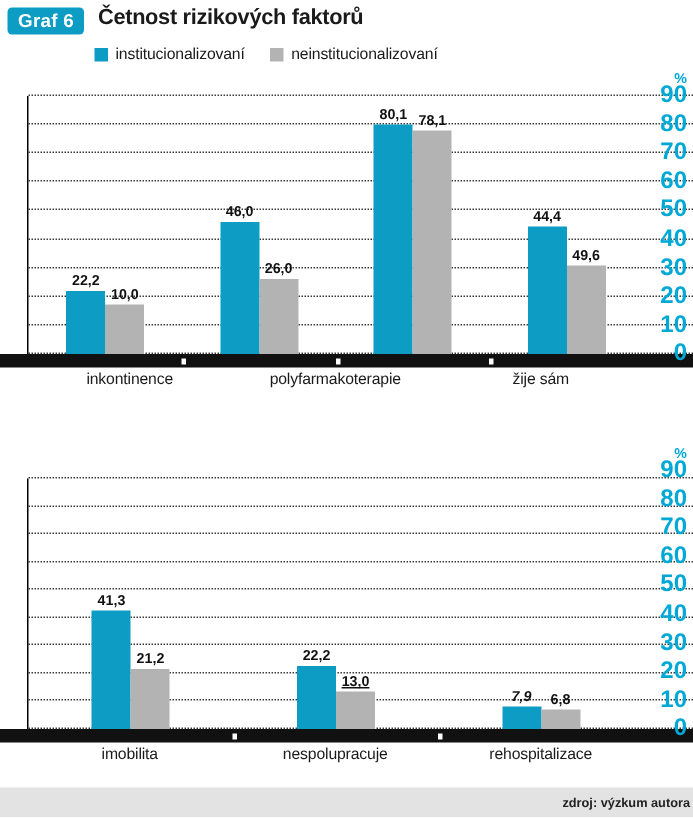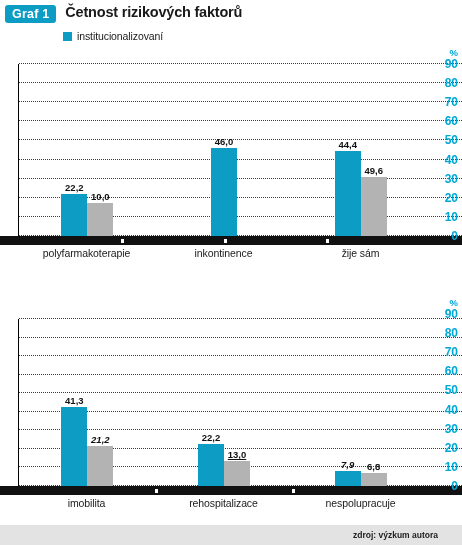--- a/index.html
+++ b/index.html
@@ -95,21 +95,21 @@
     position: absolute;
     right: 4px;
     font-size: 9.5px;
     font-weight: bold;
     color: #00a8d6;
     line-height: 1;
   }
   .ytick {
     position: absolute;
     right: 4px;
-    font-size: 12px;
+    font-size: 16px;
     font-weight: bold;
     color: #00a8d6;
     line-height: 1;
     transform: translateY(-50%);
     margin-left: 12px;
   }
 
   
   .groups {
     position: absolute;
@@ -189,35 +189,39 @@
     height: 20px;
     background: #e3e3e3;
     display: flex;
     align-items: center;
     justify-content: flex-end;
   }
   .footer-text {
     font-size: 8.5px;
     font-weight: bold;
     color: #222222;
-    margin-right: 24px;
+    margin-right: 2px;
   }
 </style>
 </head>
 <body>
 
 <div class="header">
-  <span class="badge">Graf 1</span>
+  <span class="badge">Graf 6</span>
   <span class="title">Četnost rizikových faktorů</span>
 </div>
 
 <div class="legend">
   <div class="legend-item">
     <span class="swatch teal"></span>
     <span class="legend-label">institucionalizovaní</span>
+  </div>
+  <div class="legend-item">
+    <span class="swatch gray"></span>
+    <span class="legend-label">neinstitucionalizovaní</span>
   </div>
 </div>
 
 <div class="chart top" id="chart-0">
   <div class="plot">
     <div class="gridlines">
         <div class="gridline" style="bottom: 100%;"></div>
         <div class="gridline" style="bottom: 88.8889%;"></div>
         <div class="gridline" style="bottom: 77.7778%;"></div>
         <div class="gridline" style="bottom: 66.6667%;"></div>
@@ -237,41 +241,55 @@
           <div class="bar-wrap">
             <div class="bar gray" style="height: 32.68px; background: rgb(179, 179, 179);"></div>
             <span class="bar-value" style="bottom: 33.68px; top: auto;">10,0</span>
           </div>
         </div>
         <div class="group">
           <div class="bar-wrap">
             <div class="bar teal" style="height: 87.9111px; background: rgb(13, 156, 196);"></div>
             <span class="bar-value" style="bottom: 88.9111px; top: auto;">46,0</span>
           </div>
+          <div class="bar-wrap">
+            <div class="bar gray" style="height: 49.6889px; background: rgb(179, 179, 179);"></div>
+            <span class="bar-value" style="bottom: 50.6889px; top: auto;">26,0</span>
+          </div>
+        </div>
+        <div class="group">
+          <div class="bar-wrap">
+            <div class="bar teal" style="height: 153.08px; background: rgb(13, 156, 196);"></div>
+            <span class="bar-value" style="bottom: 154.08px; top: auto;">80,1</span>
+          </div>
+          <div class="bar-wrap">
+            <div class="bar gray" style="height: 149.258px; background: rgb(179, 179, 179);"></div>
+            <span class="bar-value" style="bottom: 150.258px; top: auto;">78,1</span>
+          </div>
         </div>
         <div class="group">
           <div class="bar-wrap">
             <div class="bar teal" style="height: 84.8533px; background: rgb(13, 156, 196);"></div>
             <span class="bar-value" style="bottom: 85.8533px; top: auto;">44,4</span>
           </div>
           <div class="bar-wrap">
             <div class="bar gray" style="height: 58.8622px; background: rgb(179, 179, 179);"></div>
             <span class="bar-value" style="bottom: 59.8622px; top: auto;">49,6</span>
           </div>
         </div>
       </div>
   </div>
   <div class="axis-band">
       <div class="axis-tick" style="left: 120.75px;"></div>
       <div class="axis-tick" style="left: 223.5px;"></div>
       <div class="axis-tick" style="left: 326.25px;"></div>
     </div>
   <div class="xlabels">
+      <div class="xlabel">inkontinence</div>
       <div class="xlabel">polyfarmakoterapie</div>
-      <div class="xlabel">inkontinence</div>
       <div class="xlabel">žije sám</div>
     </div>
   <div class="yaxis">
       <div class="pct" style="top: 2px;">%</div>
       <div class="ytick" style="top: 18px;">90</div>
       <div class="ytick" style="top: 37.1111px;">80</div>
       <div class="ytick" style="top: 56.2222px;">70</div>
       <div class="ytick" style="top: 75.3333px;">60</div>
       <div class="ytick" style="top: 94.4444px;">50</div>
       <div class="ytick" style="top: 113.556px;">40</div>
@@ -297,21 +315,21 @@
         <div class="gridline" style="bottom: 0%;"></div>
       </div>
     <div class="groups">
         <div class="group">
           <div class="bar-wrap">
             <div class="bar teal" style="height: 78.9289px; background: rgb(13, 156, 196);"></div>
             <span class="bar-value" style="bottom: 79.9289px; top: auto;">41,3</span>
           </div>
           <div class="bar-wrap">
             <div class="bar gray" style="height: 40.5156px; background: rgb(179, 179, 179);"></div>
-            <span class="bar-value" style="bottom: 41.5156px; top: auto; font-style: italic;">21,2</span>
+            <span class="bar-value" style="bottom: 41.5156px; top: auto;">21,2</span>
           </div>
         </div>
         <div class="group">
           <div class="bar-wrap">
             <div class="bar teal" style="height: 42.4267px; background: rgb(13, 156, 196);"></div>
             <span class="bar-value" style="bottom: 43.4267px; top: auto;">22,2</span>
           </div>
           <div class="bar-wrap">
             <div class="bar gray" style="height: 24.8444px; background: rgb(179, 179, 179);"></div>
             <span class="bar-value" style="bottom: 25.8444px; top: auto; text-decoration: underline;">13,0</span>
@@ -328,22 +346,22 @@
           </div>
         </div>
       </div>
   </div>
   <div class="axis-band">
       <div class="axis-tick" style="left: 155px;"></div>
       <div class="axis-tick" style="left: 292px;"></div>
     </div>
   <div class="xlabels">
       <div class="xlabel">imobilita</div>
+      <div class="xlabel">nespolupracuje</div>
       <div class="xlabel">rehospitalizace</div>
-      <div class="xlabel">nespolupracuje</div>
     </div>
   <div class="yaxis">
       <div class="pct" style="top: 22px;">%</div>
       <div class="ytick" style="top: 38px;">90</div>
       <div class="ytick" style="top: 57.1111px;">80</div>
       <div class="ytick" style="top: 76.2222px;">70</div>
       <div class="ytick" style="top: 95.3333px;">60</div>
       <div class="ytick" style="top: 114.444px;">50</div>
       <div class="ytick" style="top: 133.556px;">40</div>
       <div class="ytick" style="top: 152.667px;">30</div>

